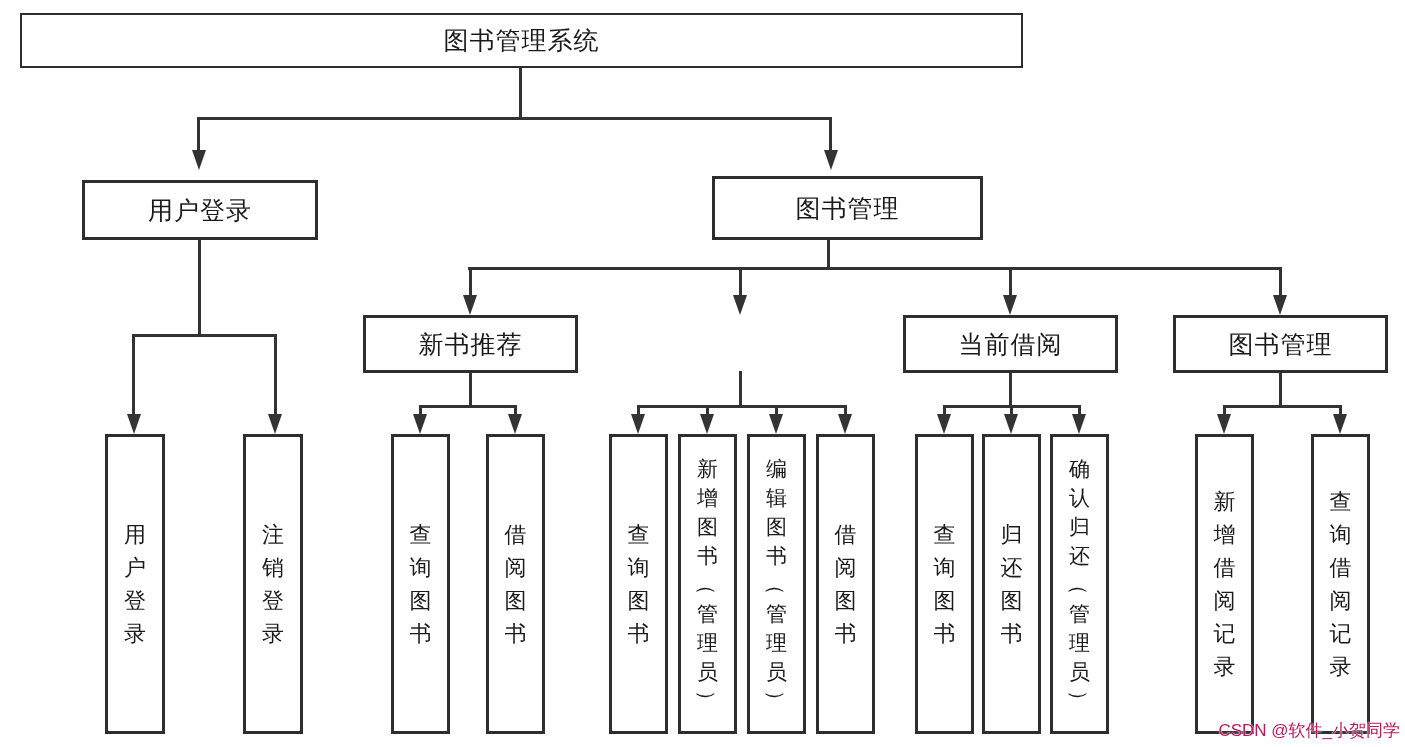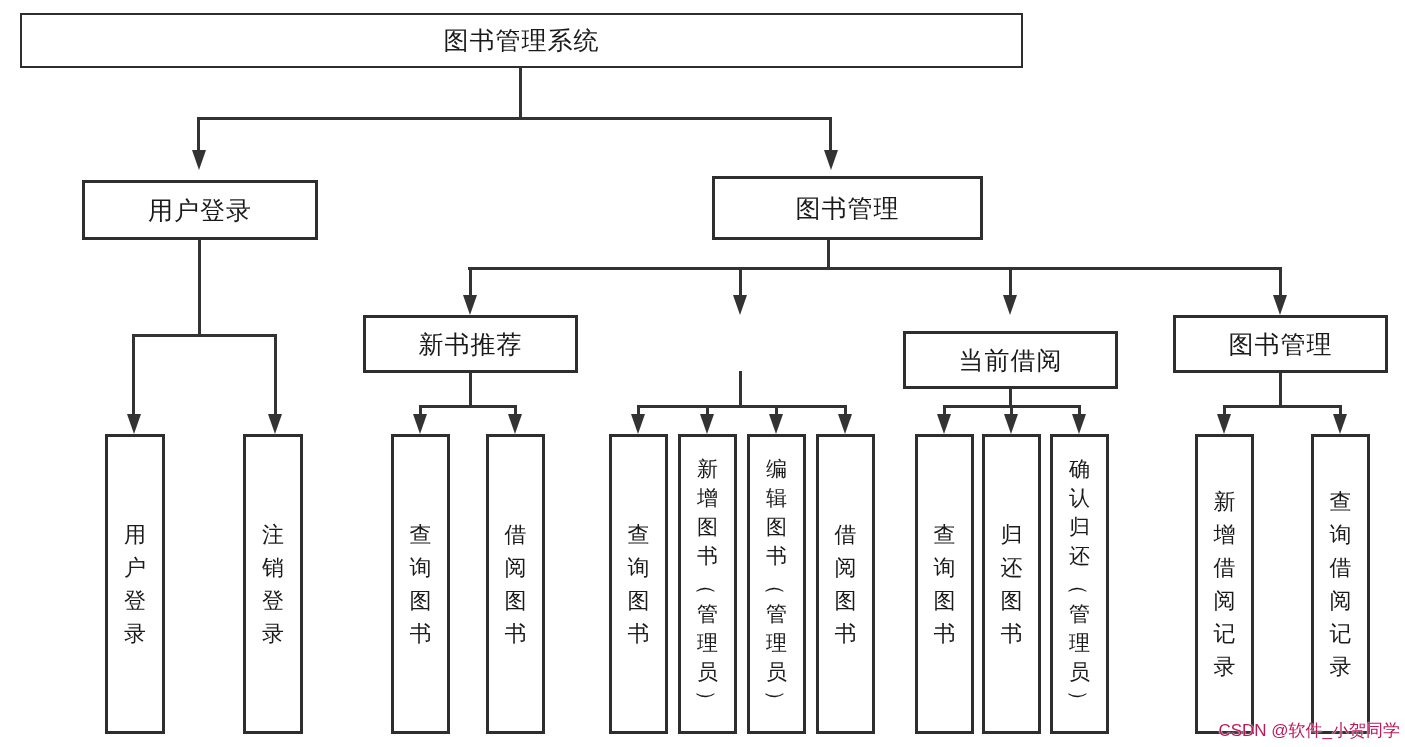--- a/index.html
+++ b/index.html
@@ -138,21 +138,21 @@
   <div class="box" style="left:82px; top:180px; width:236px; height:60px;">
     <span class="node-label">用户登录</span>
   </div>
   <div class="box" style="left:712px; top:176px; width:271px; height:64px;">
     <span class="node-label">图书管理</span>
   </div>
 
   <div class="box" style="left:363px; top:315px; width:215px; height:58px;">
     <span class="node-label">新书推荐</span>
   </div>
-  <div class="box" style="left:903px; top:331px; width:215px; height:58px;">
+  <div class="box" style="left:903px; top:315px; width:215px; height:58px;">
     <span class="node-label">当前借阅</span>
   </div>
   <div class="box" style="left:1173px; top:315px; width:215px; height:58px;">
     <span class="node-label">图书管理</span>
   </div>
 
   <div class="box" style="left:105px; top:434px; width:60px; height:300px;">
     <div class="leaf-label">
         <span class="ch">用</span>
         <span class="ch">户</span>

